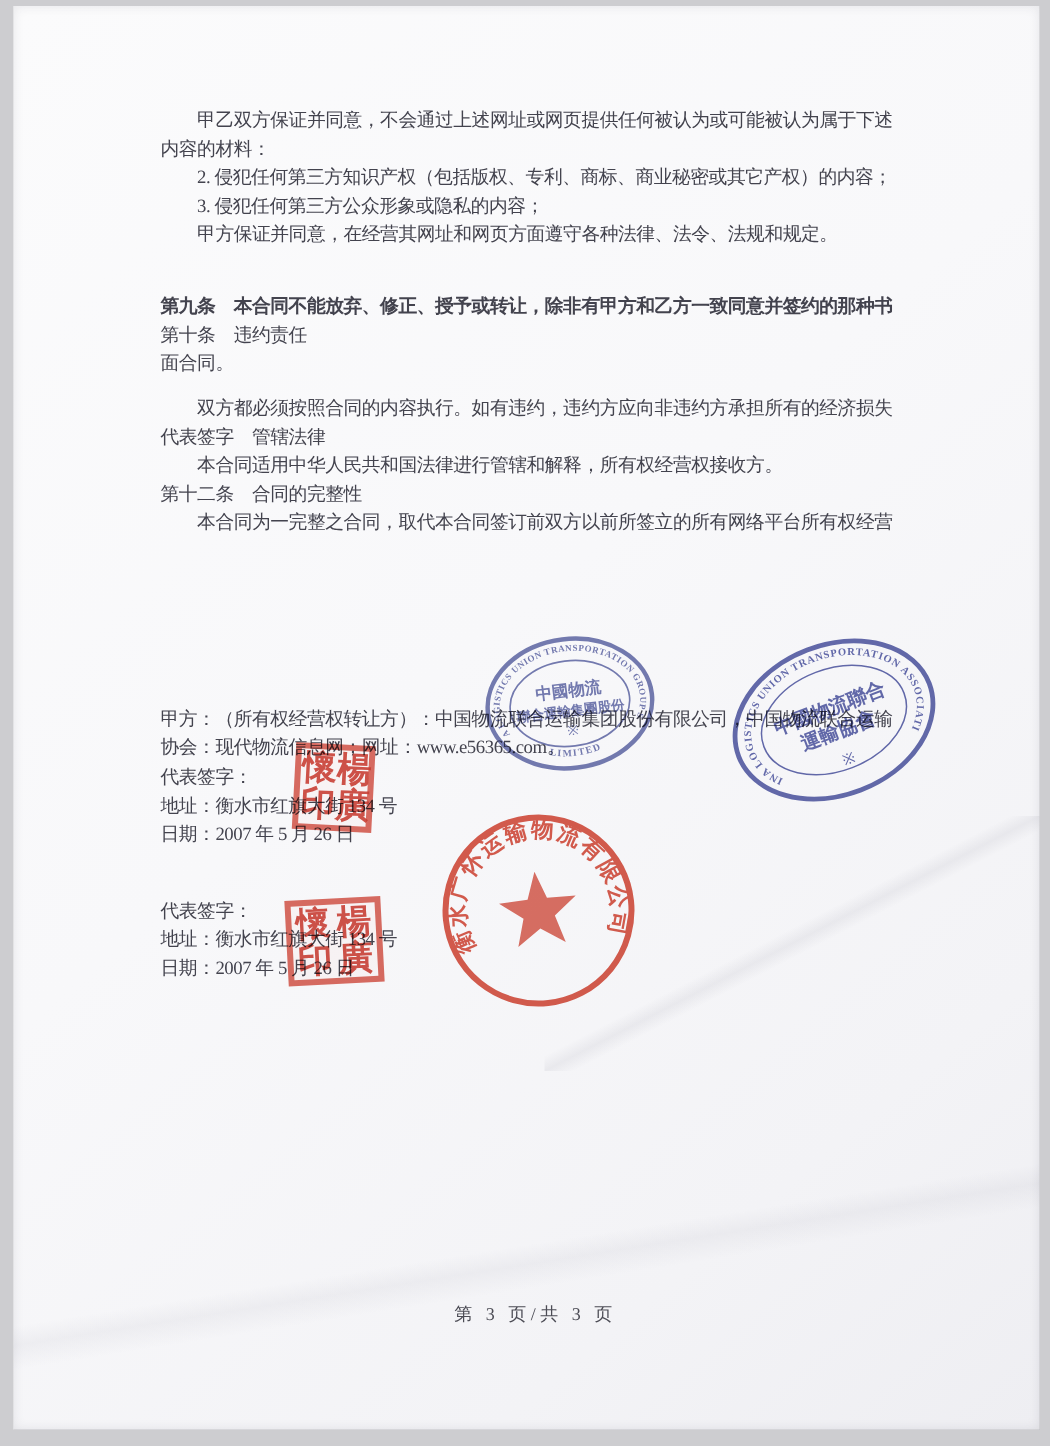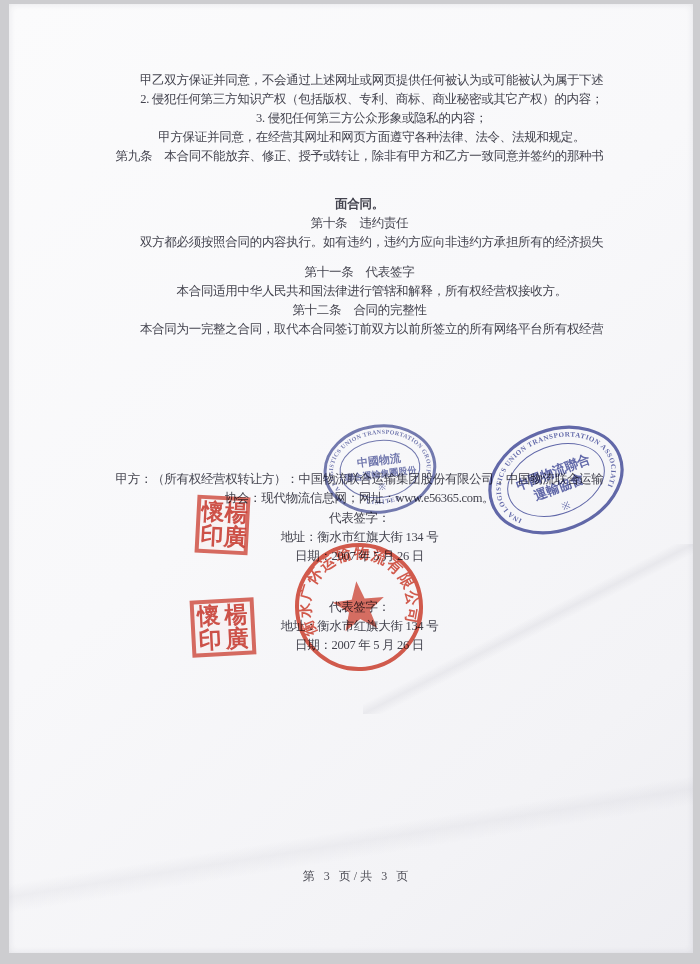--- a/index.html
+++ b/index.html
@@ -16,21 +16,21 @@
     content:""; position:absolute; right:0; top:540px; width:330px; height:170px;
     background:linear-gradient(to bottom right, transparent 47%, rgba(110,110,130,.09) 50%, transparent 53%);
   }
   #paper::after {
     content:""; position:absolute; left:0; bottom:0; width:100%; height:220px;
     background:linear-gradient(171deg, transparent 46%, rgba(120,120,140,.07) 50%, transparent 55%);
   }
 
   .textblock {
     position:absolute; left:107px; width:505px;
-    color:#43434e; font-size:12.5px; letter-spacing:-0.3px; line-height:19px;text-align:center;
+    color:#43434e; font-size:12.5px; letter-spacing:-0.3px; line-height:19px;
   }
   .doc-line { white-space:pre; }
   #body-text .doc-line:nth-child(6) { margin-top:29px;font-weight:bold; }
   #body-text .doc-line:nth-child(9) { margin-top:11px; }
 
   #party-a { top:470px; line-height:19.3px; }
   #body-text { top:71px; }
   #party-b { top:598px; }
 
   #footer {
@@ -60,28 +60,29 @@
 </style>
 </head>
 <body>
 
 <div id="page">
   <div id="paper"></div>
 
   <div id="body-text" class="textblock">
 
   <div class="doc-line">　　甲乙双方保证并同意，不会通过上述网址或网页提供任何被认为或可能被认为属于下述</div>
+      <div class="doc-line">内容的材料：</div>
       <div class="doc-line">　　2. 侵犯任何第三方知识产权（包括版权、专利、商标、商业秘密或其它产权）的内容；</div>
       <div class="doc-line">　　3. 侵犯任何第三方公众形象或隐私的内容；</div>
       <div class="doc-line">　　甲方保证并同意，在经营其网址和网页方面遵守各种法律、法令、法规和规定。</div>
       <div class="doc-line">第九条　本合同不能放弃、修正、授予或转让，除非有甲方和乙方一致同意并签约的那种书</div>
+      <div class="doc-line">第十条　违约责任</div>
       <div class="doc-line">面合同。</div>
-      <div class="doc-line">第十条　违约责任</div>
       <div class="doc-line">　　双方都必须按照合同的内容执行。如有违约，违约方应向非违约方承担所有的经济损失</div>
-      <div class="doc-line">第十一条　代表签字</div>
+      <div class="doc-line">代表签字　管辖法律</div>
       <div class="doc-line">　　本合同适用中华人民共和国法律进行管辖和解释，所有权经营权接收方。</div>
       <div class="doc-line">第十二条　合同的完整性</div>
       <div class="doc-line">　　本合同为一完整之合同，取代本合同签订前双方以前所签立的所有网络平台所有权经营</div>
     </div>
 
   <div id="party-a" class="textblock">
 
   <div class="doc-line">甲方：（所有权经营权转让方）：中国物流联合运输集团股份有限公司，中国物流联合运输</div>
       <div class="doc-line">协会：现代物流信息网；网址：www.e56365.com。</div>
       <div class="doc-line">代表签字：</div>

